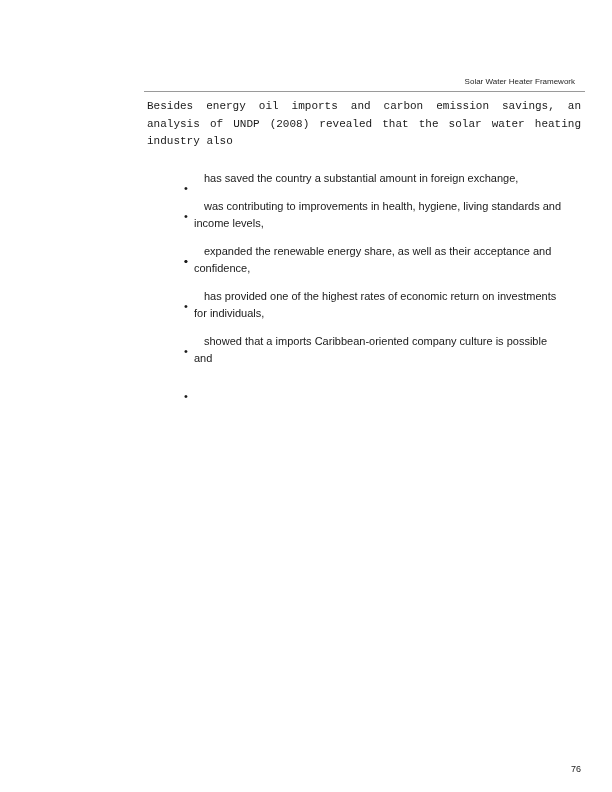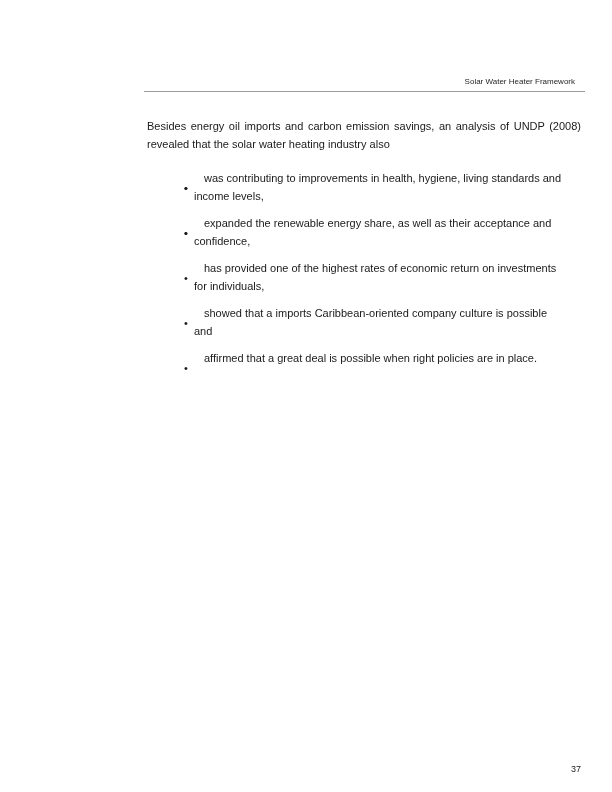--- a/index.html
+++ b/index.html
@@ -28,21 +28,21 @@
     border-bottom: 1px solid #9a9a9a;
   }
   .content {
     position: absolute;
     left: 107px;
     width: 434px;
     font-size: 11px;
     line-height: 17.5px;
     color: #1a1a1a;
   }
-  .para-1 { top: 78px; text-align: justify; }
+  .para-1 { top: 58px; text-align: justify; font-family: Liberation Mono, monospace; }
   .para-2 { top: 322px; text-align: justify; }
   ul.bullet-list {
     top: 120px;
     list-style: none;
   }
   ul.bullet-list li {
     position: relative;
     padding-left: 37px;
     margin-bottom: 4px;
     text-align: left;
@@ -75,20 +75,21 @@
   <div class="running-header">
     <span>Solar Water Heater Framework</span>
   </div>
 
   <p class="content para-1">Besides energy oil imports and carbon emission savings, an analysis of UNDP (2008) revealed that the solar water heating industry also</p>
 
   <ul class="content bullet-list">
 
       <li>
         <span class="bullet-glyph">•</span>
+        <span class="li-text">has saved the country a substantial amount in foreign exchange,</span>
       </li>
 
       <li>
         <span class="bullet-glyph">•</span>
         <span class="li-text">was contributing to improvements in health, hygiene, living standards and income levels,</span>
       </li>
 
       <li>
         <span class="bullet-glyph">•</span>
       </li>
@@ -103,20 +104,19 @@
         <span class="li-text">has provided one of the highest rates of economic return on investments for individuals,</span>
       </li>
 
       <li>
         <span class="bullet-glyph">•</span>
         <span class="li-text">showed that a imports Caribbean-oriented company culture is possible and</span>
       </li>
 
       <li>
         <span class="bullet-glyph">•</span>
-        <span class="li-text">affirmed that a great deal is possible when right policies are in place.</span>
       </li>
     </ul>
 
 
-  <div class="page-number">37</div>
+  <div class="page-number">76</div>
 
 </div>
 
 </body></html>

